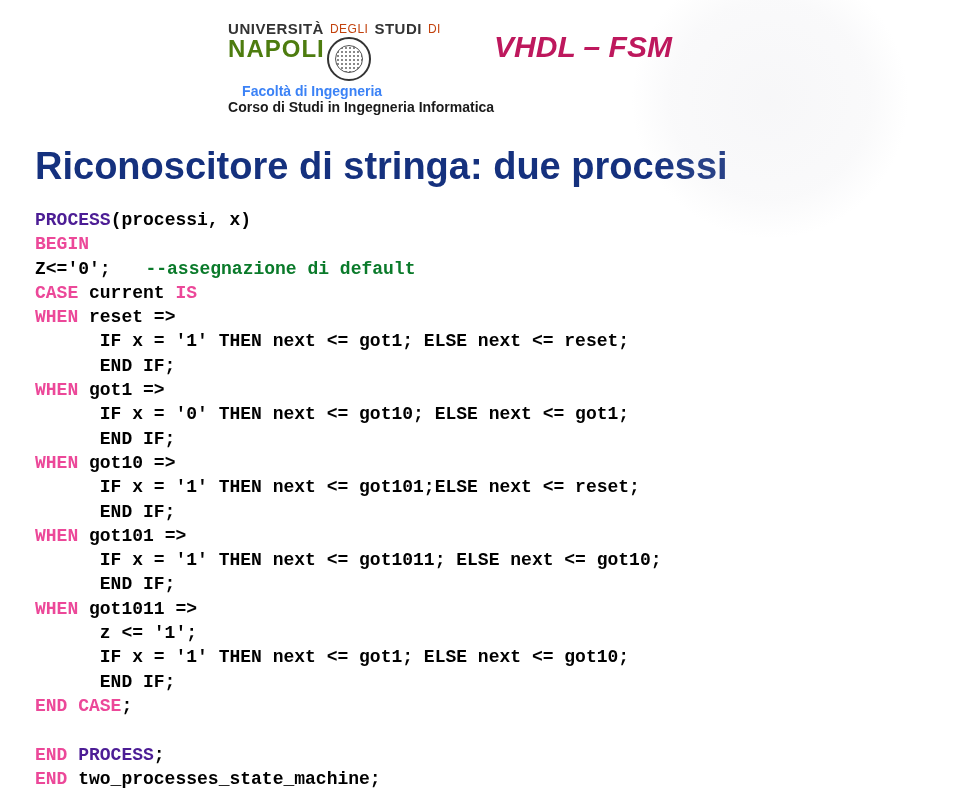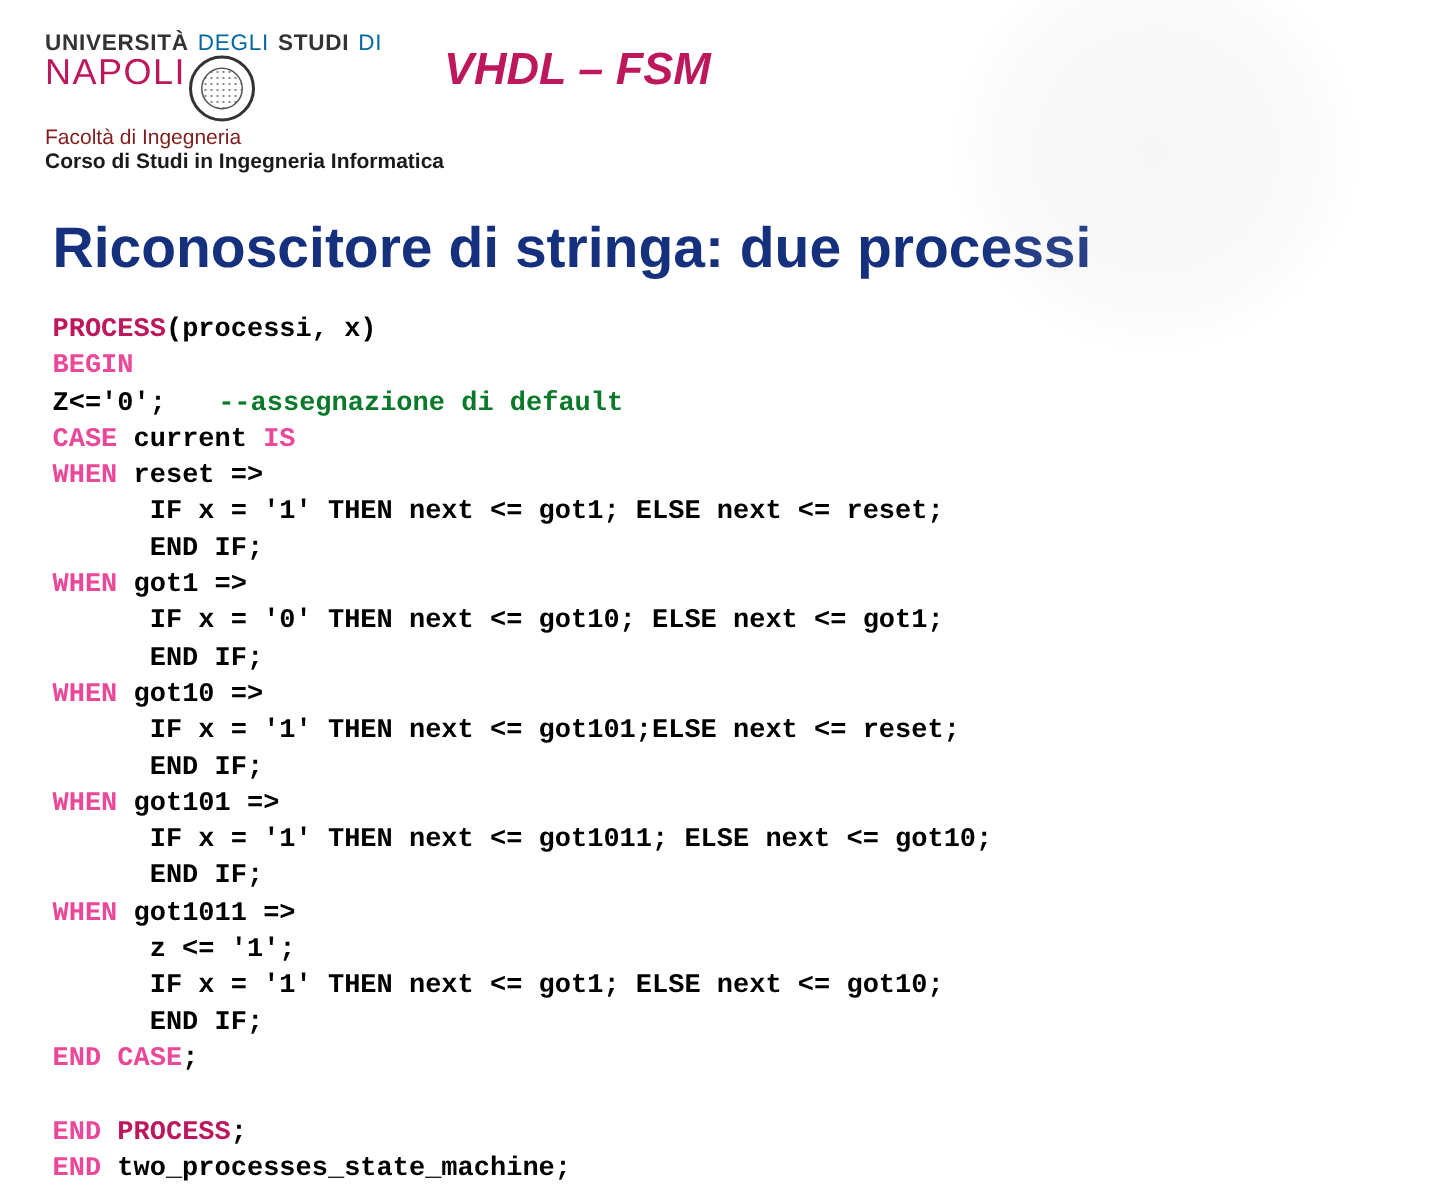--- a/index.html
+++ b/index.html
@@ -23,42 +23,42 @@
       height: 280px;
       border-radius: 50%;
       background: radial-gradient(circle, rgba(200,200,210,0.15) 0%, rgba(200,200,210,0.1) 50%, transparent 70%);
       pointer-events: none;
       z-index: 0;
     }
     .header {
       position: relative;
       z-index: 1;
       display: flex;
-      justify-content: flex-start;
+      justify-content: center;
       align-items: flex-start;
       padding: 20px 30px 0 30px;
     }
     .logo-area {
       display: flex;
       flex-direction: column;
     }
     .logo-top {
       display: flex;
       align-items: center;
       gap: 6px;
     }
     .uni-text {
       font-size: 15px;
       font-weight: bold;
       letter-spacing: 0.5px;
       color: #333;
     }
     .uni-text-sub {
-      font-size: 15px;
-      color: #0369a1;
+      font-size: 12px;
+      color: #c2410c;
       letter-spacing: 0.5px;
     }
     .seal {
       width: 44px;
       height: 44px;
       border-radius: 50%;
       border: 2px solid #333;
       display: flex;
       align-items: center;
       justify-content: center;
@@ -72,32 +72,33 @@
       background: radial-gradient(circle, #888 1px, transparent 1px);
       background-size: 4px 4px;
     }
     .napoli-line {
       display: flex;
       align-items: flex-start;
       gap: 4px;
     }
     .napoli-text {
       font-size: 24px;
-      font-weight: normal;
+      font-weight: bold;
       letter-spacing: 1px;
-      color: #be185d;
+      color: #4d7c0f;
       display: flex;
       flex-direction: row;
       line-height: 1.0;
     }
     .faculty {
       font-size: 14px;
-      font-weight: normal;
-      color: #7f1d1d;
+      font-weight: bold;
+      color: #3b82f6;
       margin-top: 2px;
+      margin-left: 14px;
     }
     .course {
       font-size: 14px;
       font-weight: bold;
       color: #1a1a1a;
     }
     .header-title {
       font-size: 30px;
       font-weight: bold;
       color: #be185d;
@@ -117,21 +118,21 @@
       font-family: 'Courier New', Courier, monospace;
       font-size: 18px;
       font-weight: bold;
       line-height: 1.35;
       padding: 0 35px;
       white-space: pre;
       color: #000;
       position: relative;
       z-index: 1;
     }
-    .kw-red { color: #be185d; }
+    .kw-red { color: #4c1d95; }
     .kw-blue { color: #ec4899; }
     .comment { color: #0a7a2a; margin-left: 24px; }
   </style>
 </head>
 <body>
 
 <div class="watermark"></div>
 
 <div class="header">
   <div class="logo-area">

